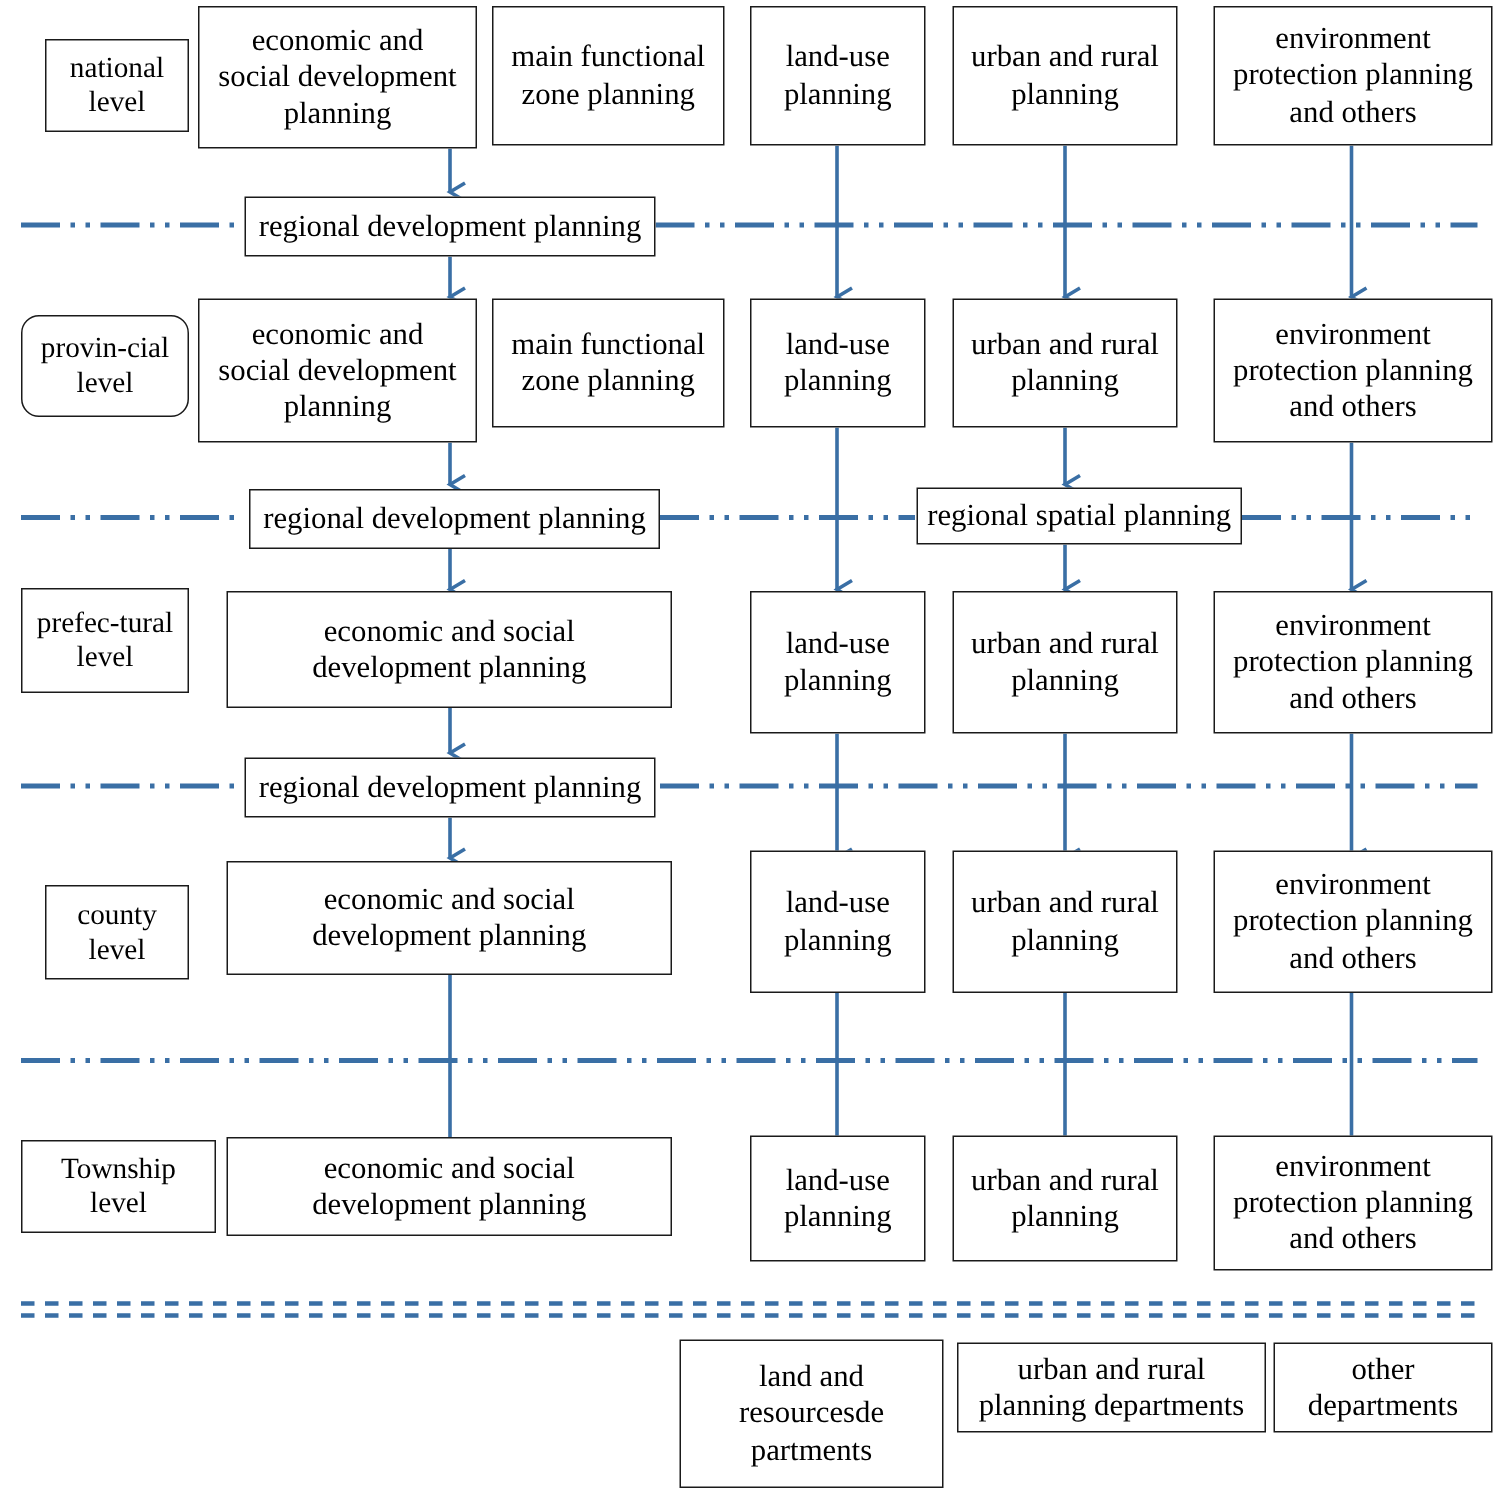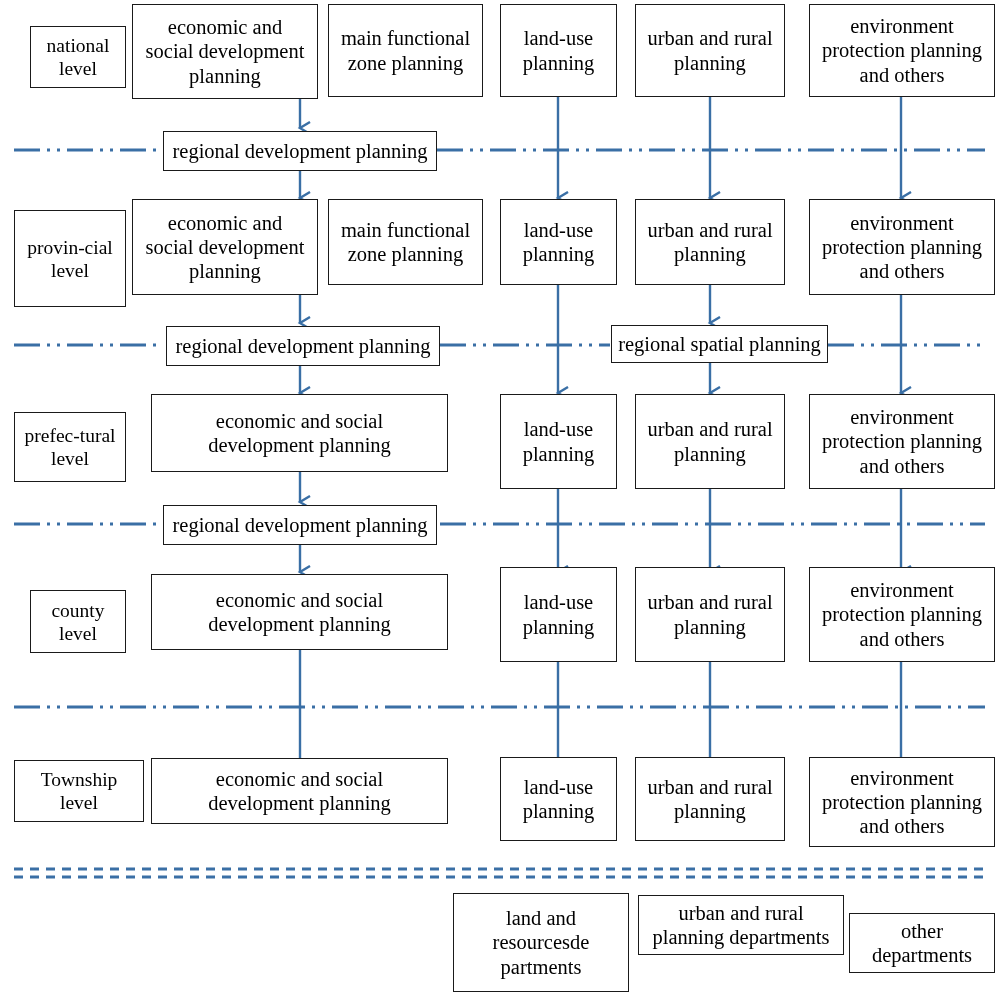--- a/index.html
+++ b/index.html
@@ -79,39 +79,39 @@
   <div class="box f20" style="left:500px;top:4px;width:117px;height:93px;">land-use
 planning</div>
   <div class="box f20" style="left:635px;top:4px;width:150px;height:93px;">urban and rural
 planning</div>
   <div class="box f20" style="left:809px;top:4px;width:186px;height:93px;">environment
 protection planning
 and others</div>
 
   <div class="box f20" style="left:163px;top:131px;width:274px;height:40px;">regional  development planning</div>
 
-  <div class="box f19" style="left:14px;top:210px;width:112px;height:97px;">provin-cial
+  <div class="box f19" style="left:14px;top:210px;width:112px;height:68px;border-radius:12px;">provin-cial
 level</div>
   <div class="box f20" style="left:132px;top:199px;width:186px;height:96px;">economic and
 social development
 planning</div>
   <div class="box f20" style="left:328px;top:199px;width:155px;height:86px;">main functional
 zone planning</div>
   <div class="box f20" style="left:500px;top:199px;width:117px;height:86px;">land-use
 planning</div>
   <div class="box f20" style="left:635px;top:199px;width:150px;height:86px;">urban and rural
 planning</div>
   <div class="box f20" style="left:809px;top:199px;width:186px;height:96px;">environment
 protection planning
 and others</div>
 
   <div class="box f20" style="left:166px;top:326px;width:274px;height:40px;">regional  development planning</div>
   <div class="box f20" style="left:611px;top:325px;width:217px;height:38px;">regional spatial planning</div>
 
-  <div class="box f19" style="left:14px;top:392px;width:112px;height:70px;margin-top:20px;">prefec-tural
+  <div class="box f19" style="left:14px;top:392px;width:112px;height:70px;">prefec-tural
 level</div>
   <div class="box f20" style="left:151px;top:394px;width:297px;height:78px;">economic and social
 development planning</div>
   <div class="box f20" style="left:500px;top:394px;width:117px;height:95px;">land-use
 planning</div>
   <div class="box f20" style="left:635px;top:394px;width:150px;height:95px;">urban and rural
 planning</div>
   <div class="box f20" style="left:809px;top:394px;width:186px;height:95px;">environment
 protection planning
 and others</div>
@@ -140,16 +140,16 @@
 planning</div>
   <div class="box f20" style="left:809px;top:757px;width:186px;height:90px;">environment
 protection planning
 and others</div>
 
   <div class="box f20" style="left:453px;top:893px;width:176px;height:99px;">land and
 resourcesde
 partments</div>
   <div class="box f20" style="left:638px;top:895px;width:206px;height:60px;">urban and rural
 planning departments</div>
-  <div class="box f20" style="left:849px;top:895px;width:146px;height:60px;margin-top:18px;">other
+  <div class="box f20" style="left:849px;top:895px;width:146px;height:60px;">other
 departments</div>
 
 </div>
 
 </body></html>

